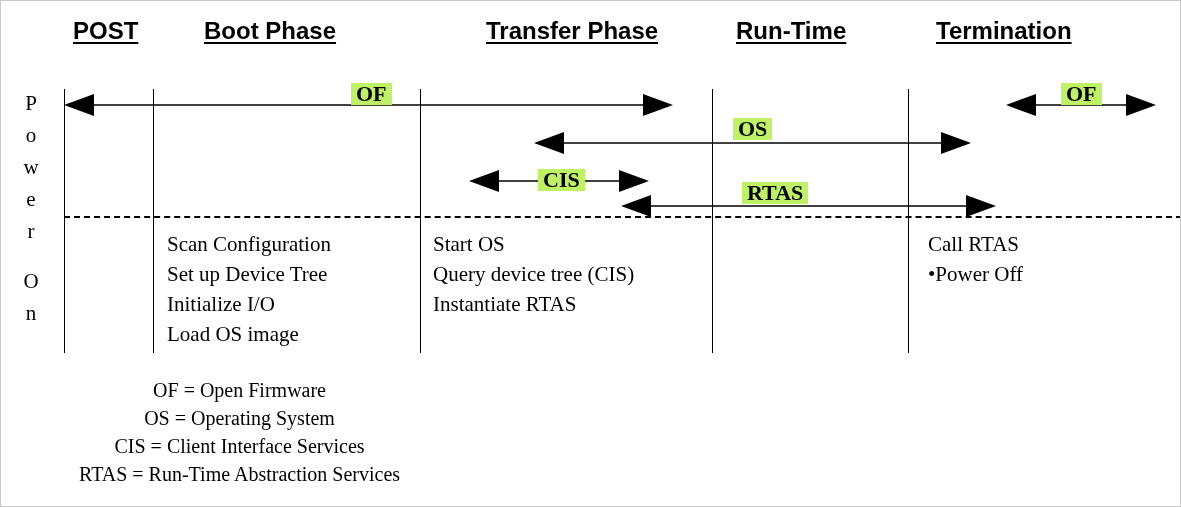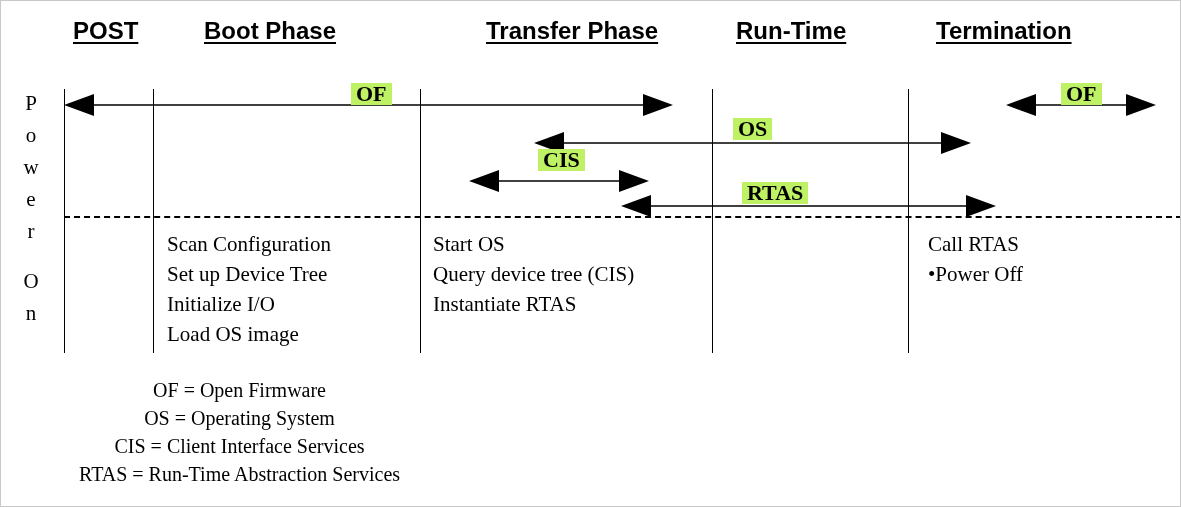--- a/index.html
+++ b/index.html
@@ -139,21 +139,21 @@
       <g>
         <line x1="1033" x2="1127" y1="104" y2="104" stroke="#000000" stroke-width="1.6"></line>
         <polygon points="1005,104 1035,93 1035,115" fill="#000000"></polygon>
         <polygon points="1155,104 1125,93 1125,115" fill="#000000"></polygon>
       </g>
     </svg>
 
   <div id="arrow-labels">
       <div class="arrow-label" style="left: 350px; top: 82px;">OF</div>
       <div class="arrow-label" style="left: 722px; top: 117px; margin-left: 10px;">OS</div>
-      <div class="arrow-label" style="left: 537px; top: 148px; font-family: Liberation Serif, serif;">CIS</div>
+      <div class="arrow-label" style="left: 537px; top: 168px; font-family: Liberation Serif, serif;">CIS</div>
       <div class="arrow-label" style="left: 741px; top: 181px;">RTAS</div>
       <div class="arrow-label" style="left: 1060px; top: 82px;">OF</div>
     </div>
 
   <div class="vert-letters" id="power-on" style="left:18px; top:92px;">
       <span>P</span>
       <span>o</span>
       <span>w</span>
       <span>e</span>
       <span>r</span>

